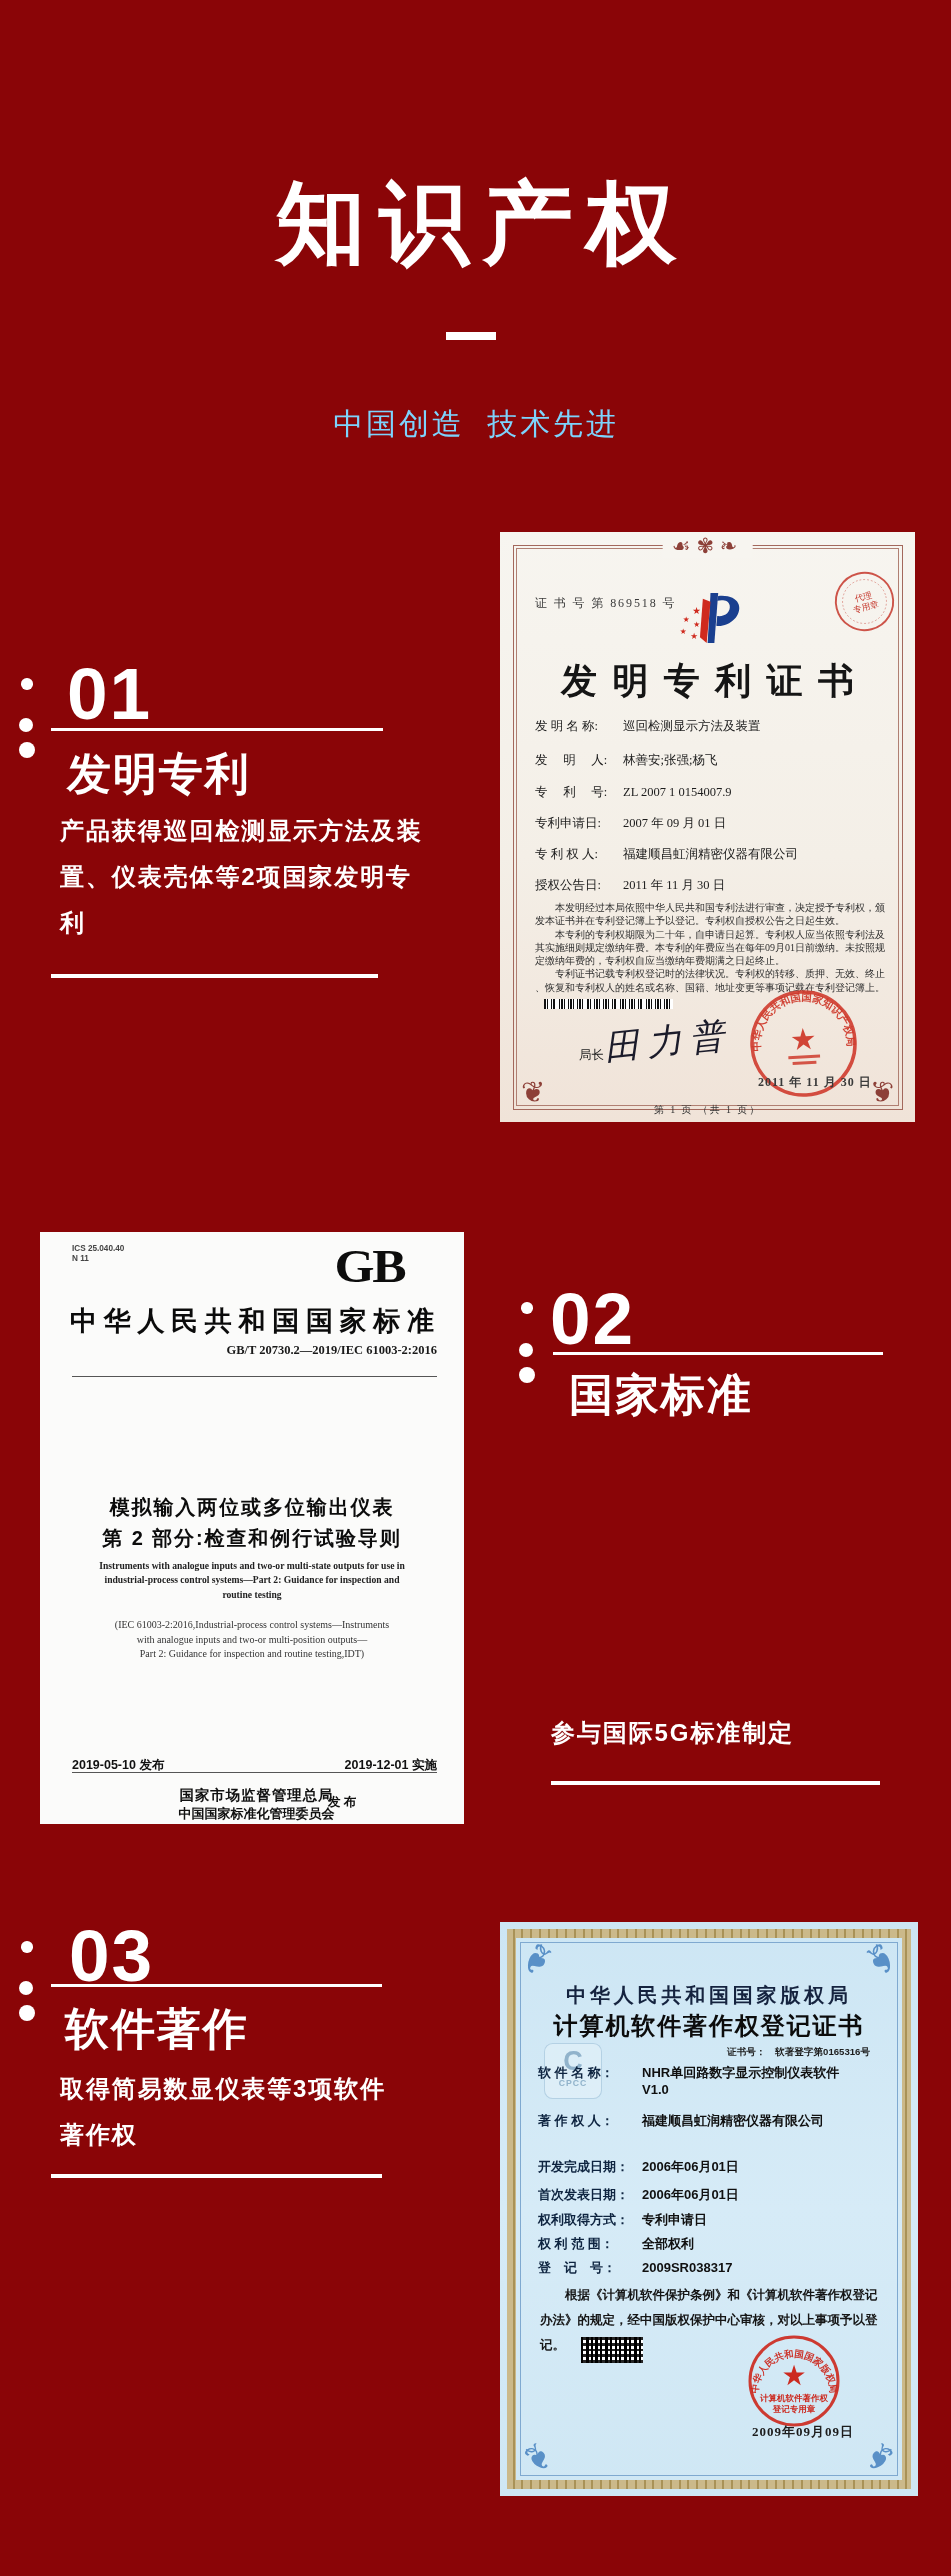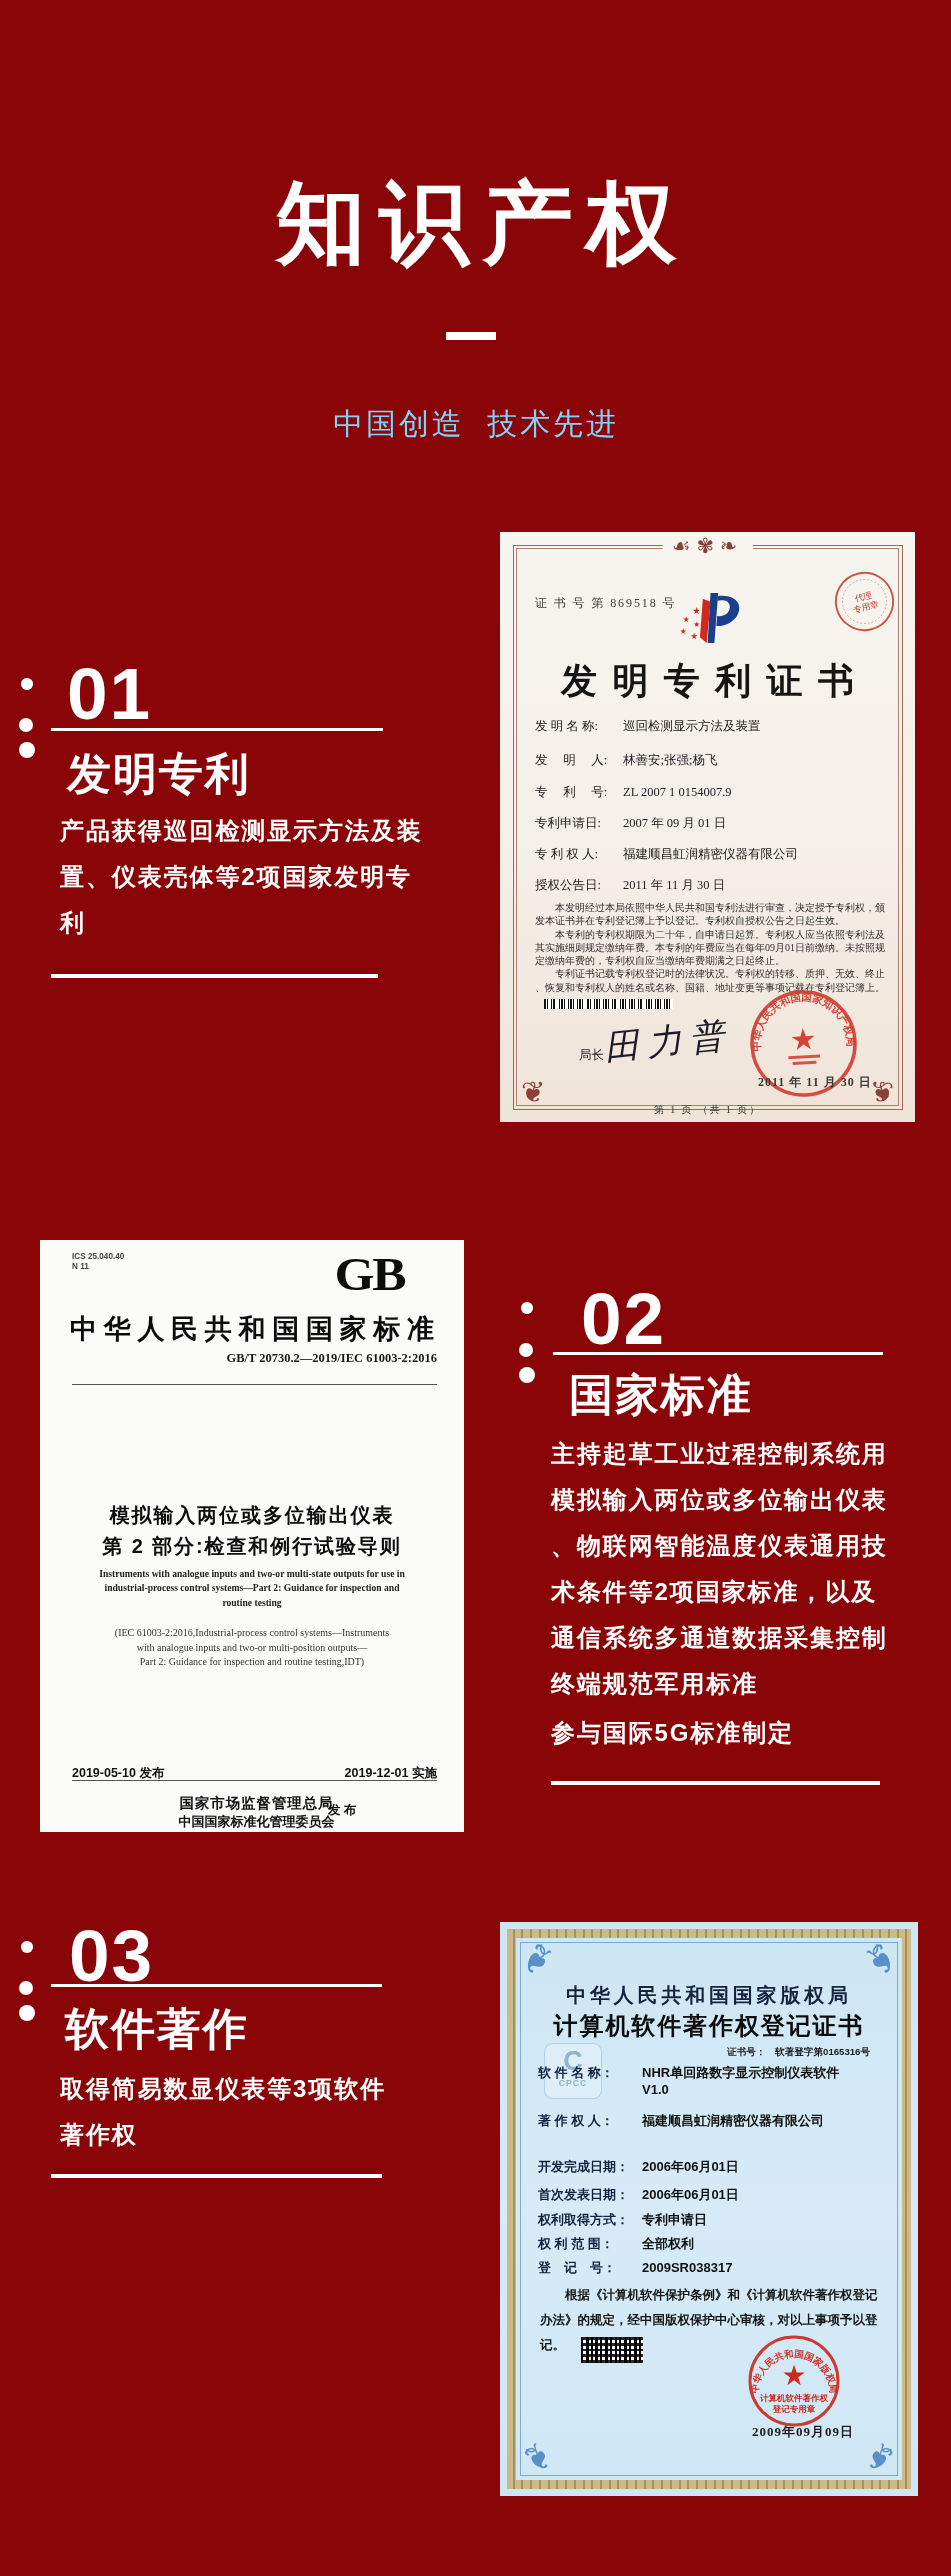--- a/index.html
+++ b/index.html
@@ -50,21 +50,21 @@
   .pdirector{position:absolute;left:79px;top:515px;font-family:"Liberation Serif",serif;font-size:12.5px;color:#222;}
   .psig{position:absolute;left:104px;top:486px;font-family:"Liberation Serif",serif;font-style:italic;
     font-size:35px;color:#1b1b2a;letter-spacing:7.7px;transform:rotate(-6deg);}
   .pseal-big{position:absolute;left:248px;top:456px;transform:rotate(-3deg);}
   .pseal-date{position:absolute;left:258px;top:542px;font-family:"Liberation Serif",serif;
     font-size:12px;font-weight:700;color:#3a3a3a;letter-spacing:1px;}
   .pfooter{position:absolute;top:571px;left:0;width:100%;text-align:center;
     font-family:"Liberation Serif",serif;font-size:10px;color:#333;letter-spacing:1.9px;}
 
   
-  .cert-gb{left:40px;top:1232px;width:424px;height:592px;background:#fbfbfa;color:#111;margin-top:8px;}
+  .cert-gb{left:40px;top:1232px;width:424px;height:592px;background:#fbfbfa;color:#111;}
   .gb-ics{position:absolute;left:32px;top:11.5px;font-size:8.2px;line-height:10.6px;color:#444;font-weight:700;}
   .gb-logo{position:absolute;left:284px;top:9.6px;width:91px;text-align:center;
     font-family:"Liberation Serif",serif;font-weight:900;font-size:46px;line-height:50px;color:#0d0d0d;
     transform:scaleX(1.12);letter-spacing:-1.9px;}
   .gb-header{position:absolute;top:71px;left:0;width:100%;text-align:center;
     font-family:"Liberation Serif",serif;font-weight:700;font-size:27px;letter-spacing:6.7px;color:#0b0b0b;text-indent:6.7px;}
   .gb-stdno{position:absolute;top:111px;right:27px;font-family:"Liberation Serif",serif;
     font-weight:700;font-size:12.5px;color:#1a1a1a;}
   .gb-rule{position:absolute;left:32px;right:27px;height:1px;background:#555;}
   .gb-t{position:absolute;left:0;width:100%;text-align:center;font-weight:700;color:#0c0c0c;
@@ -184,24 +184,23 @@
       <rect x="44" y="74" width="24" height="3" fill="#cf3b2d" opacity="0.85"></rect>
     </svg>
 
     <div class="pseal-date">2011 年 11 月 30 日</div>
     <div class="pfooter">第 1 页 （共 1 页）</div>
   </div>
 
   <div class="dot" style="left:521px;top:1302px;width:11.5px;height:11.5px;"></div>
   <div class="dot" style="left:519px;top:1343px;width:14.4px;height:14.4px;"></div>
   <div class="dot" style="left:519px;top:1367px;width:16.3px;height:16.3px;"></div>
-  <div class="num" style="left:581px;top:1282px;">02</div>
+  <div class="num" style="left:550px;top:1282px;">02</div>
   <div class="numline" style="left:553px;top:1352px;width:330px;"></div>
   <div class="sec-h" style="left:569px;top:1371px;">国家标准</div>
-  <div class="sec-p" style="left:551px;top:1431px;width:346px;">主持起草工业过程控制系统用模拟输入两位或多位输出仪表、物联网智能温度仪表通用技术条件等2项国家标准，以及通信系统多通道数据采集控制终端规范军用标准</div>
   <div class="sec-p" style="left:551px;top:1710px;width:346px;">参与国际5G标准制定</div>
   <div class="botline" style="left:551px;top:1781px;width:329px;"></div>
 
   <div class="cert cert-gb">
     <div class="gb-ics">
       <div>ICS 25.040.40</div>
       <div>N 11</div>
     </div>
     <div class="gb-logo">GB</div>
     <div class="gb-header">中华人民共和国国家标准</div>

